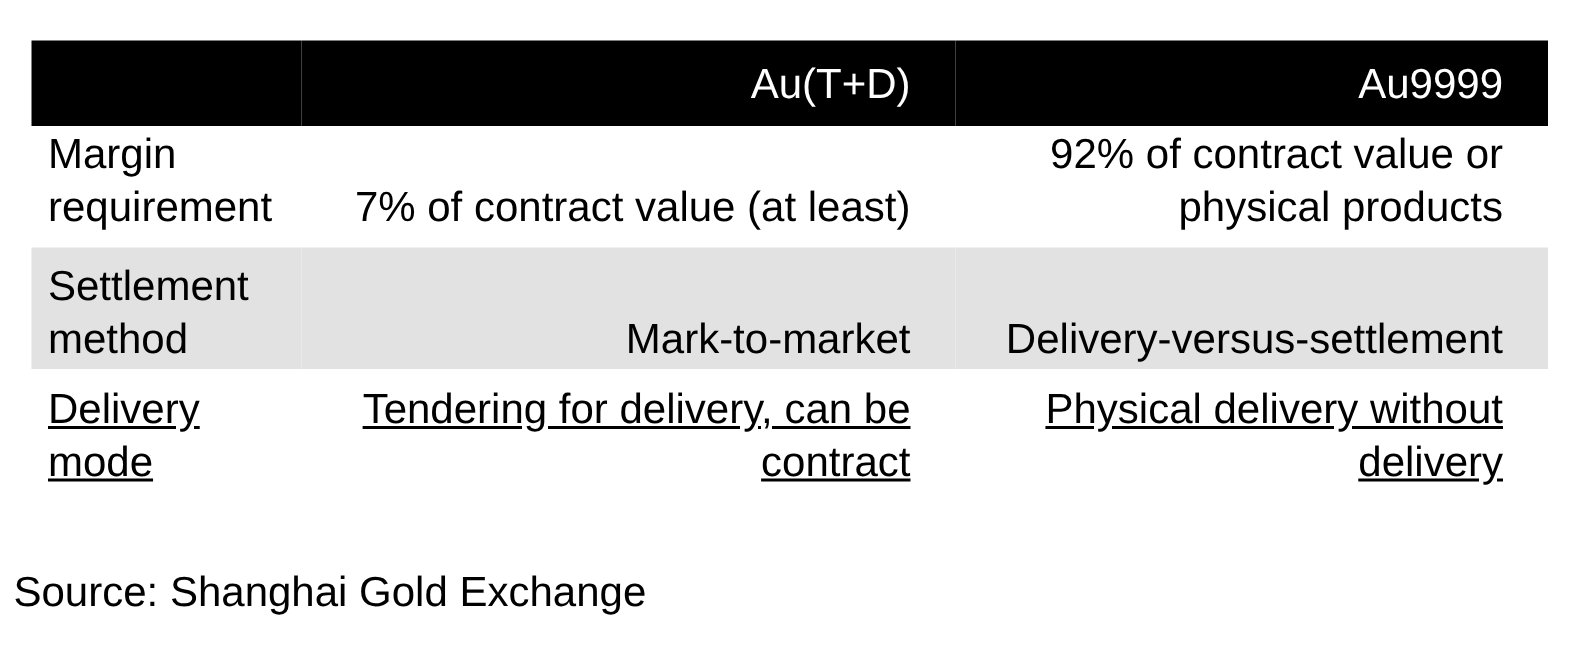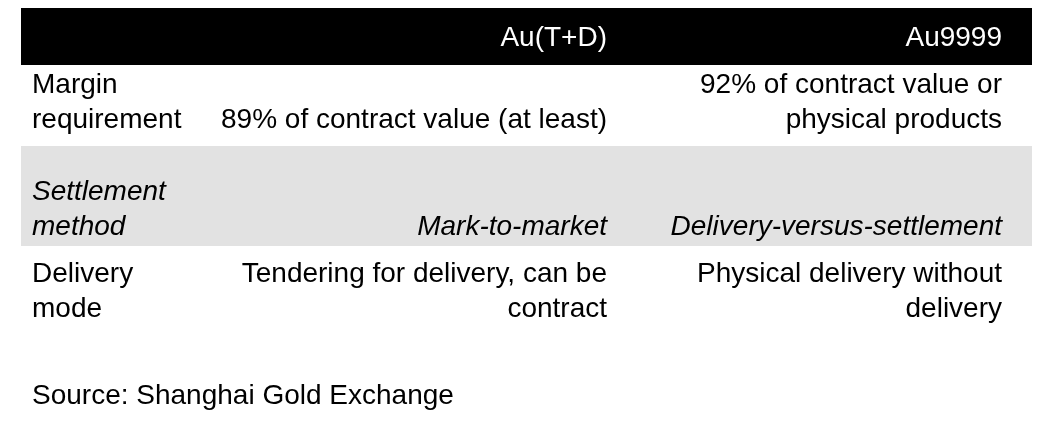--- a/index.html
+++ b/index.html
@@ -10,21 +10,21 @@
     background: #ffffff;
     font-family: "Liberation Sans", sans-serif;
     color: var(--ink, #000000);
     overflow: hidden;
   }
   .stage { position: absolute; inset: 0; }
 
   table.cmp {
     position: absolute;
     left: 21px;
-    top: 8px;
+    top: 27px;
     width: 1011px;
     border-collapse: collapse;
     table-layout: fixed;
     font-size: 28px;
     line-height: 35px;
     color: var(--ink, #000000);
   }
   col.c1 { width: 180px; }
   col.c2 { width: 436px; }
   col.c3 { width: 395px; }
@@ -42,28 +42,28 @@
     padding-right: 30px;
   }
   table.cmp th:first-child, table.cmp td:first-child {
     text-align: left;
     padding-left: 11px;
     padding-right: 4px;
   }
   table.cmp tbody td { vertical-align: bottom; }
   tr.r1 { height: 78px; }
   tr.r1 td { padding-bottom: 10px; }
-  tr.r2 { height: 100px; background: var(--stripe, #e2e2e2); font-style: italic; }
+  tr.r2 { height: 81px; background: var(--stripe, #e2e2e2); }
   tr.r2 td { padding-bottom: 3px; }
-  tr.r3 { height: 82px; }
+  tr.r3 { height: 82px; text-decoration: underline; }
   tr.r3 td { padding-bottom: 3px; }
 
   .source {
     position: absolute;
-    left: 32px;
+    left: 9px;
     top: 377px;
     font-size: 28px;
     line-height: 35px;
     color: var(--ink, #000000);
     white-space: nowrap;
   }
 </style>
 </head>
 <body>
 
@@ -78,21 +78,21 @@
     <thead>
       <tr>
         <th></th>
         <th>Au(T+D)</th>
         <th>Au9999</th>
       </tr>
     </thead>
     <tbody>
       <tr class="r1">
         <td>Margin requirement</td>
-        <td>89% of contract value (at least)</td>
+        <td>7% of contract value (at least)</td>
         <td>92% of contract value or physical products</td>
       </tr>
       <tr class="r2">
         <td>Settlement method</td>
         <td>Mark-to-market</td>
         <td>Delivery-versus-settlement</td>
       </tr>
       <tr class="r3">
         <td>Delivery mode</td>
         <td>Tendering for delivery, can be contract</td>

